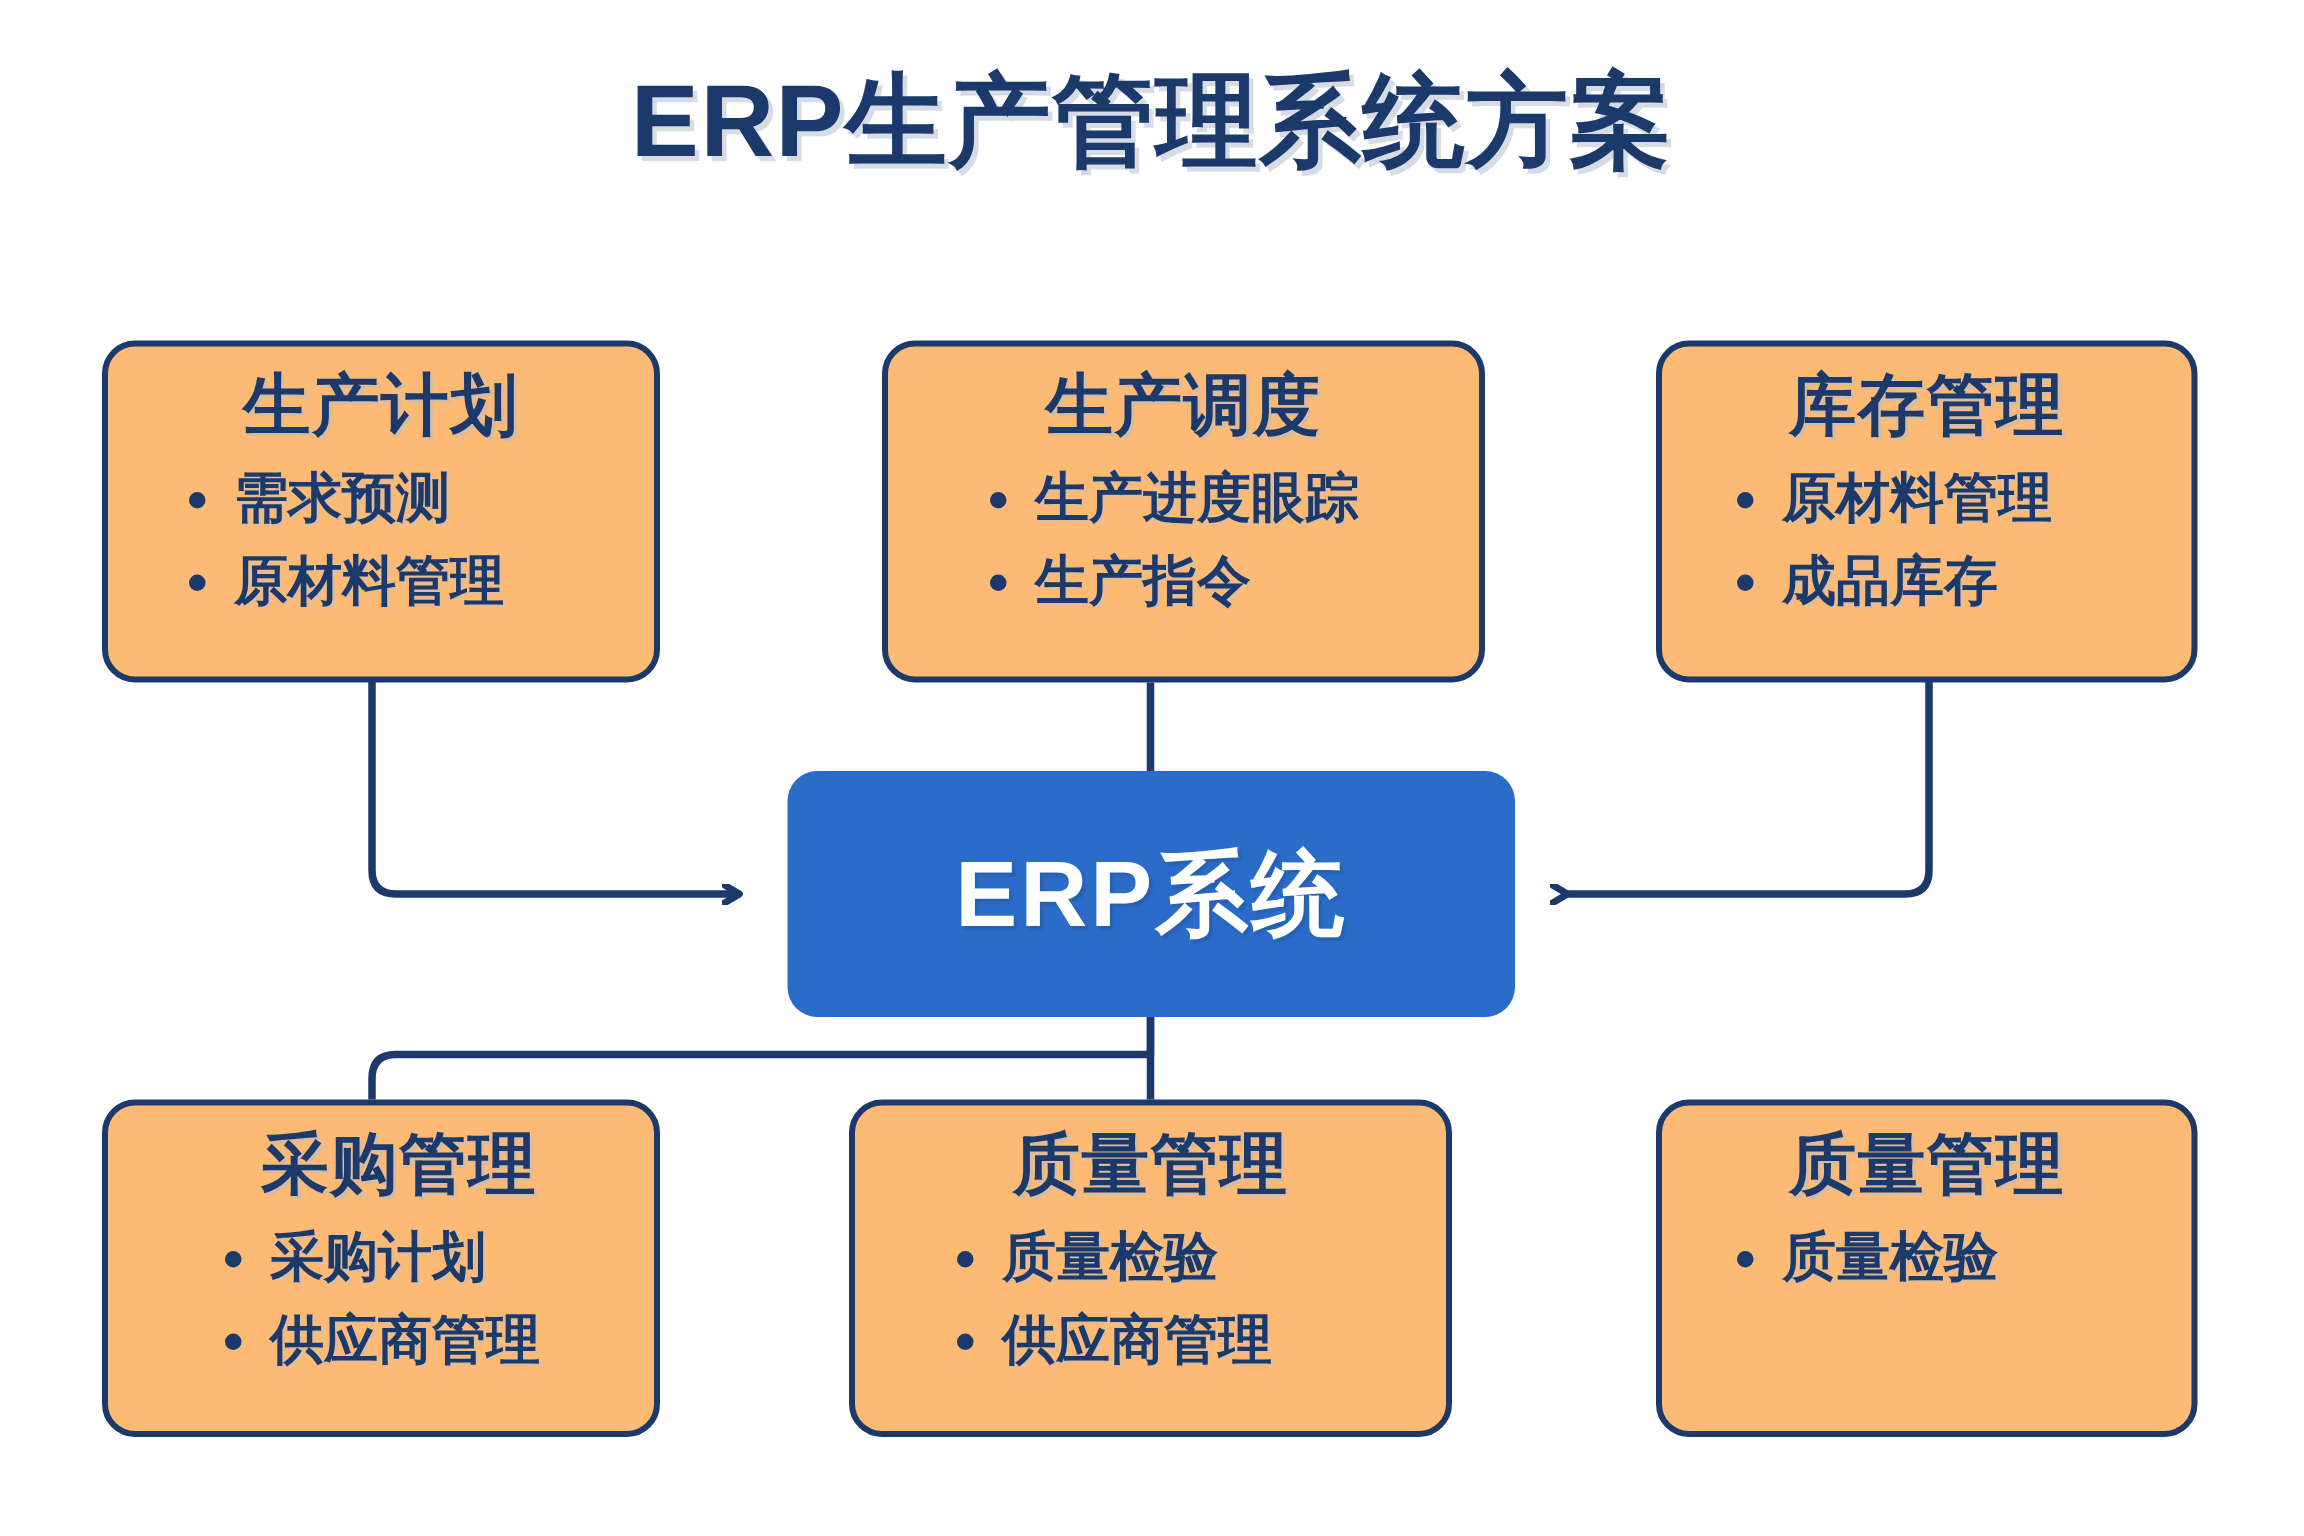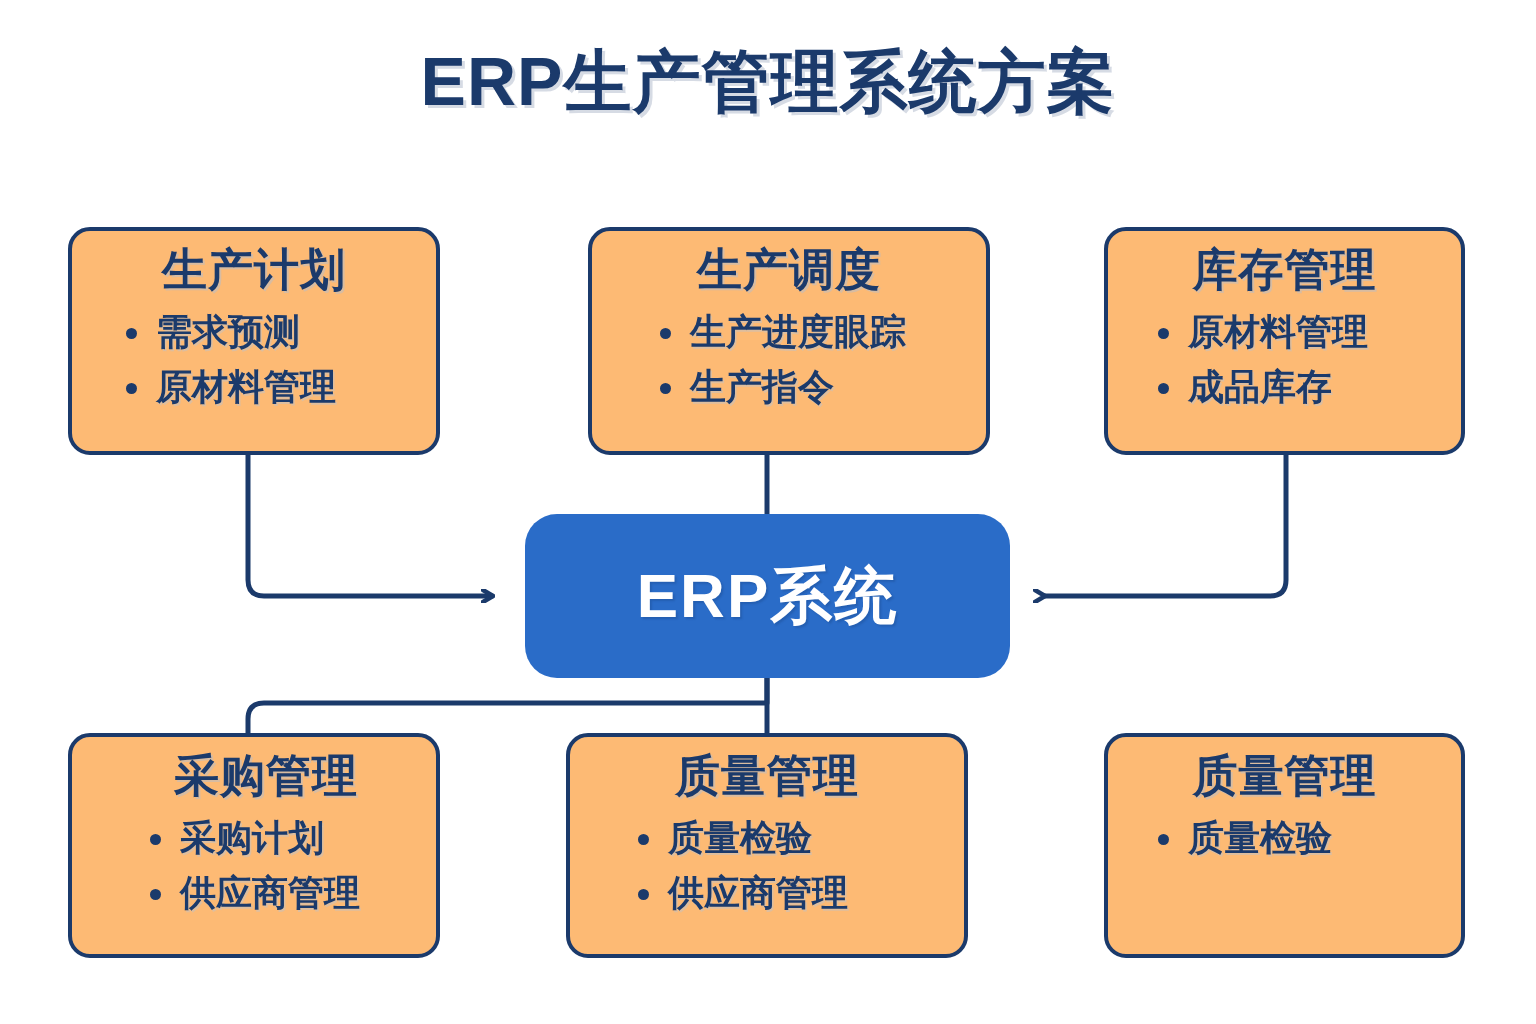--- a/index.html
+++ b/index.html
@@ -86,21 +86,21 @@
     height: 11px;
     border-radius: 50%;
     background: #1B3A6B;
   }
   #erp-core {
     position: absolute;
     left: 525px;
     top: 514px;
     width: 485px;
     height: 164px;
-    border-radius: 32px;
+    border-radius: 20px;
     background: #2A6CC8;
     display: flex;
     align-items: center;
     justify-content: center;
   }
   #erp-core .core-label {
     font-size: 62px;
     font-weight: 900;
     color: #ffffff;
     letter-spacing: 2px;

